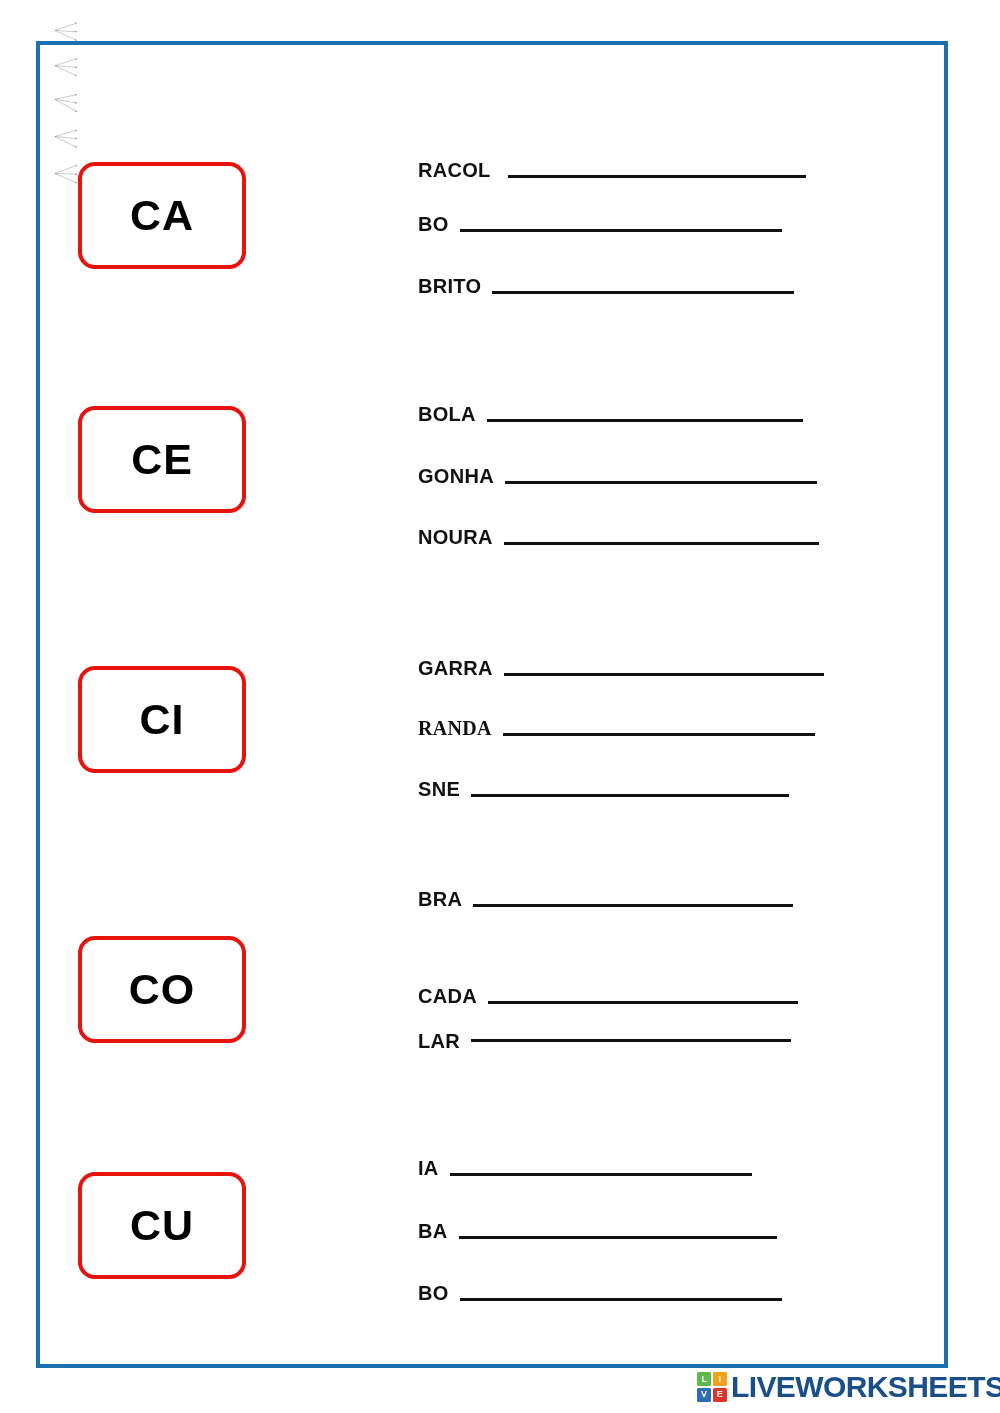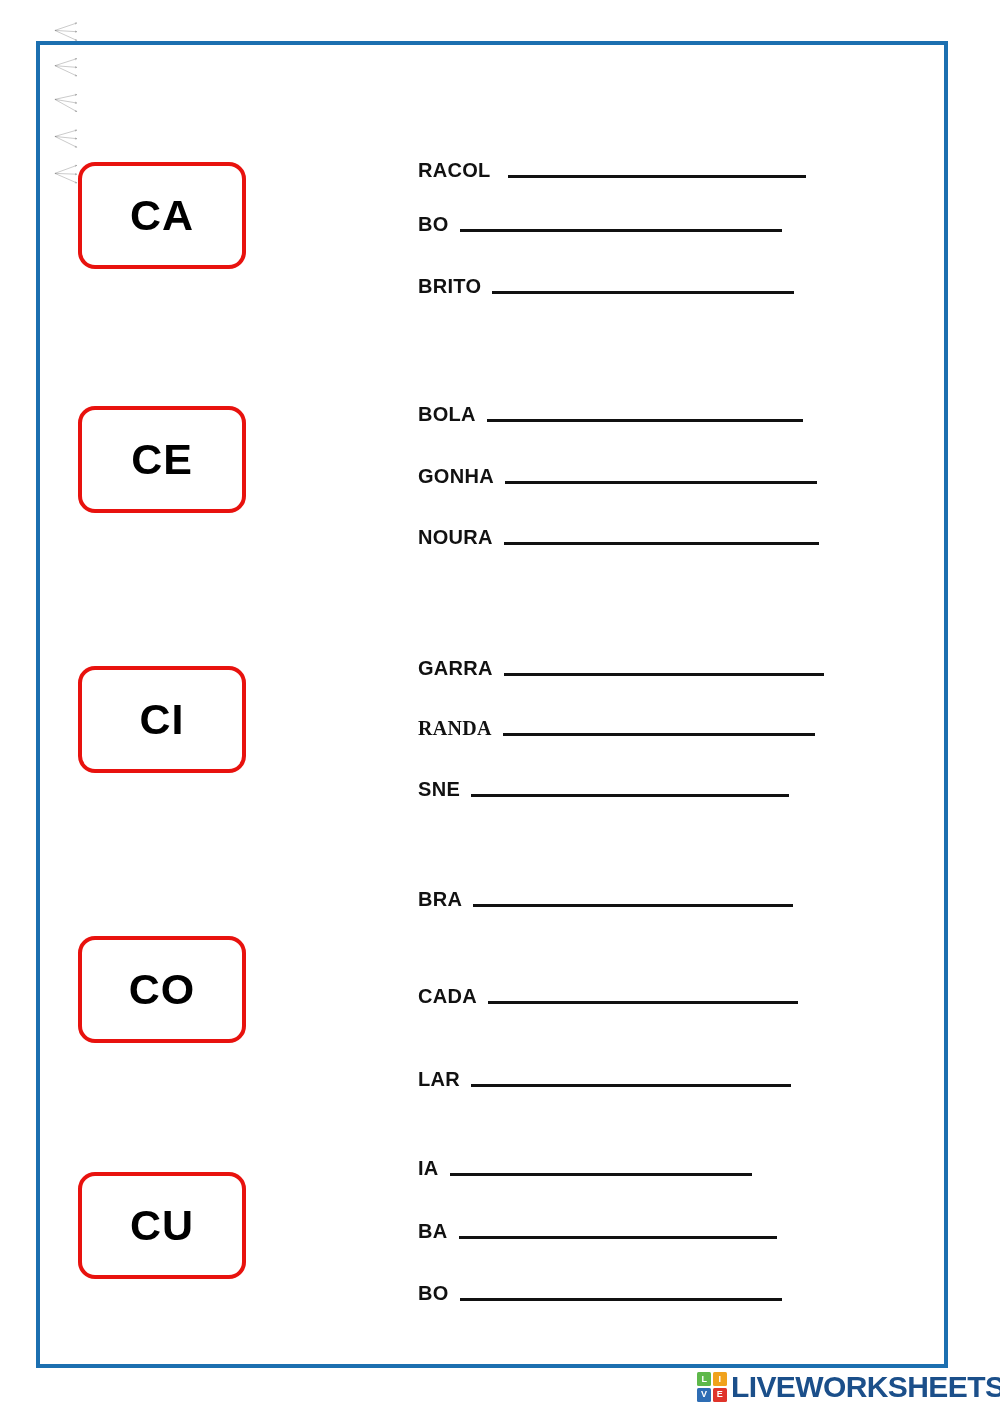--- a/index.html
+++ b/index.html
@@ -229,21 +229,21 @@
           <path d="M397.6517826022652,1030.1585222400192 L406,1040.1238253603542 L393.00728081798877,1039.6887986285344" fill="none" stroke="#111111" stroke-width="1.6"></path>
         </svg>
         <div class="row" style="top: 889px;">
           <span class="row-label">BRA</span>
           <span class="row-blank" style="width: 320px;"></span>
         </div>
         <div class="row" style="top: 986px;">
           <span class="row-label">CADA</span>
           <span class="row-blank" style="width: 310px;"></span>
         </div>
-        <div class="row" style="top: 1069px;">
+        <div class="row" style="top: 1031px; align-items: center;">
           <span class="row-label">LAR</span>
           <span class="row-blank" style="width: 320px;"></span>
         </div>
       </div>
       <div class="group">
         <div class="syl-box" style="top: 1172px;">
           <span class="syl-text">CU</span>
         </div>
         <svg class="arrows" width="1000" height="1413" viewBox="0 0 1000 1413" style="position: absolute; left: 0px; top: 0px;">
           <line x1="252" y1="1225" x2="406" y2="1168.6787037001889" stroke="#111111" stroke-width="1.6"></line>

